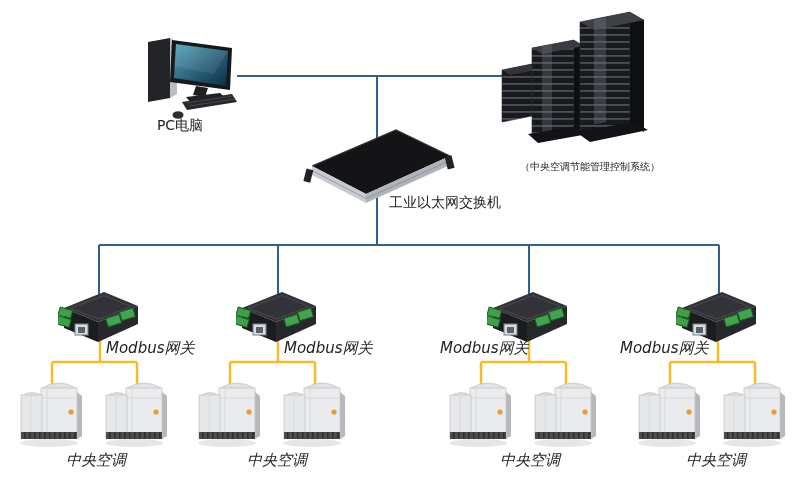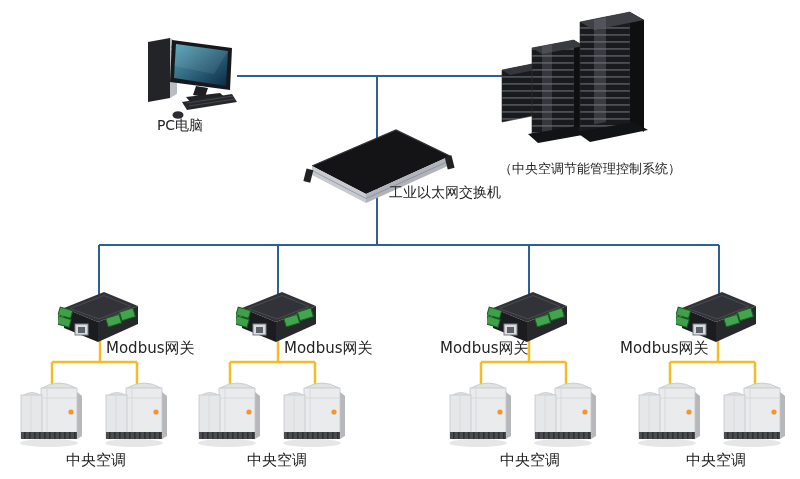--- a/index.html
+++ b/index.html
@@ -4,22 +4,22 @@
 <style>
   html,body{margin:0;padding:0;background:#fff;}
   .stage{
     position:relative;width:800px;height:479px;background:#ffffff;overflow:hidden;
     font-family:"DejaVu Sans","Liberation Sans",sans-serif;color:#222;
   }
   .wires{position:absolute;left:0;top:0;z-index:0;}
   .art{position:absolute;z-index:1;}
   .lbl{position:absolute;z-index:2;font-size:14px;line-height:1.25;color:#232323;white-space:nowrap;}
   .lbl.center{text-align:center;white-space:normal;}
-  .lbl-lg{font-size:15px;}
-  .lbl-sm{font-size:13px;}
+  .lbl-lg{font-size:15px;font-style:italic;}
+  .lbl-sm{font-size:10px;}
   .hiddendefs{position:absolute;width:0;height:0;overflow:hidden;}
 </style>
 </head>
 <body>
 
 <div class="stage">
 
   <svg class="hiddendefs" aria-hidden="true">
     <defs>
       <linearGradient id="scrGrad" x1="0" y1="0" x2="1" y2="1">
@@ -114,21 +114,21 @@
   <svg class="art" style="left:298px;top:122px" width="162" height="86" viewBox="0 0 162 86">
     <polygon points="14,44 98,8 152,34 68,72" fill="#141417"></polygon>
     <polyline points="14,44 98,8 152,34" fill="none" stroke="#323237" stroke-width="1.2"></polyline>
     <polygon points="14,44 68,72 68,81 14,53" fill="#c7cacf"></polygon>
     <polygon points="68,72 152,34 152,43 68,81" fill="#b0b4ba"></polygon>
     <line x1="14" y1="48.5" x2="68" y2="76.5" stroke="#979da5" stroke-width="1"></line>
     <line x1="68" y1="76.5" x2="152" y2="38.5" stroke="#8e949c" stroke-width="1"></line>
     <rect x="7" y="47" width="7" height="13" fill="#222224" transform="rotate(14 10 53)"></rect>
     <rect x="148" y="34" width="7" height="13" fill="#222224" transform="rotate(-14 151 40)"></rect>
   </svg>
-  <div class="lbl" style="left:389px;top:184px">工业以太网交换机</div>
+  <div class="lbl" style="left:389px;top:194px">工业以太网交换机</div>
 
   <svg class="art" style="left:58px;top:288px" width="84" height="56" viewBox="0 0 84 56">
       <use href="#sym-gateway"></use>
     </svg>
   <svg class="art" style="left:236px;top:288px" width="84" height="56" viewBox="0 0 84 56">
       <use href="#sym-gateway"></use>
     </svg>
   <svg class="art" style="left:487px;top:288px" width="84" height="56" viewBox="0 0 84 56">
       <use href="#sym-gateway"></use>
     </svg>

